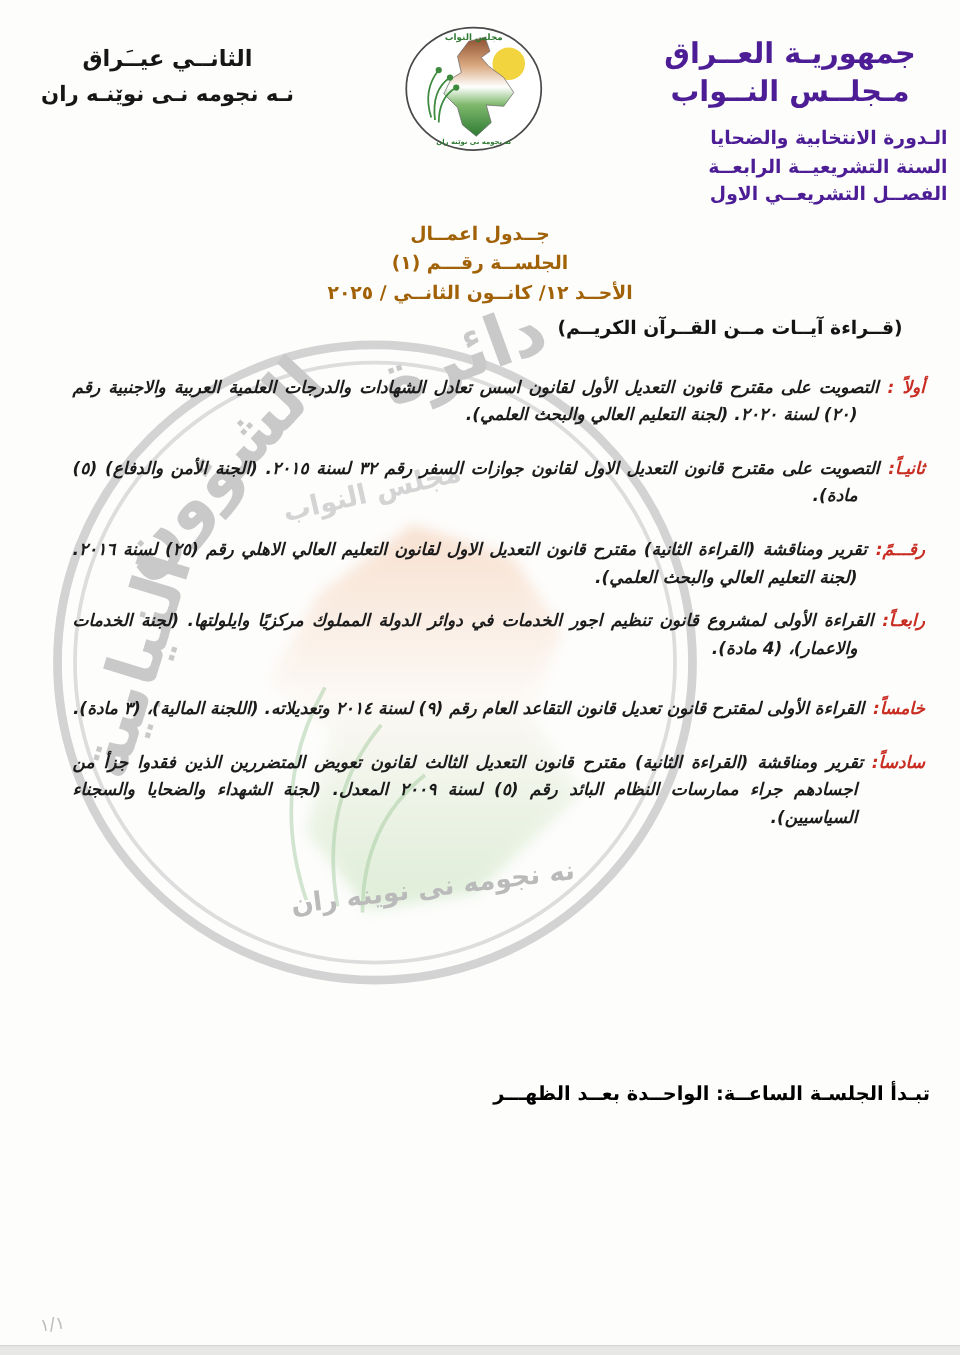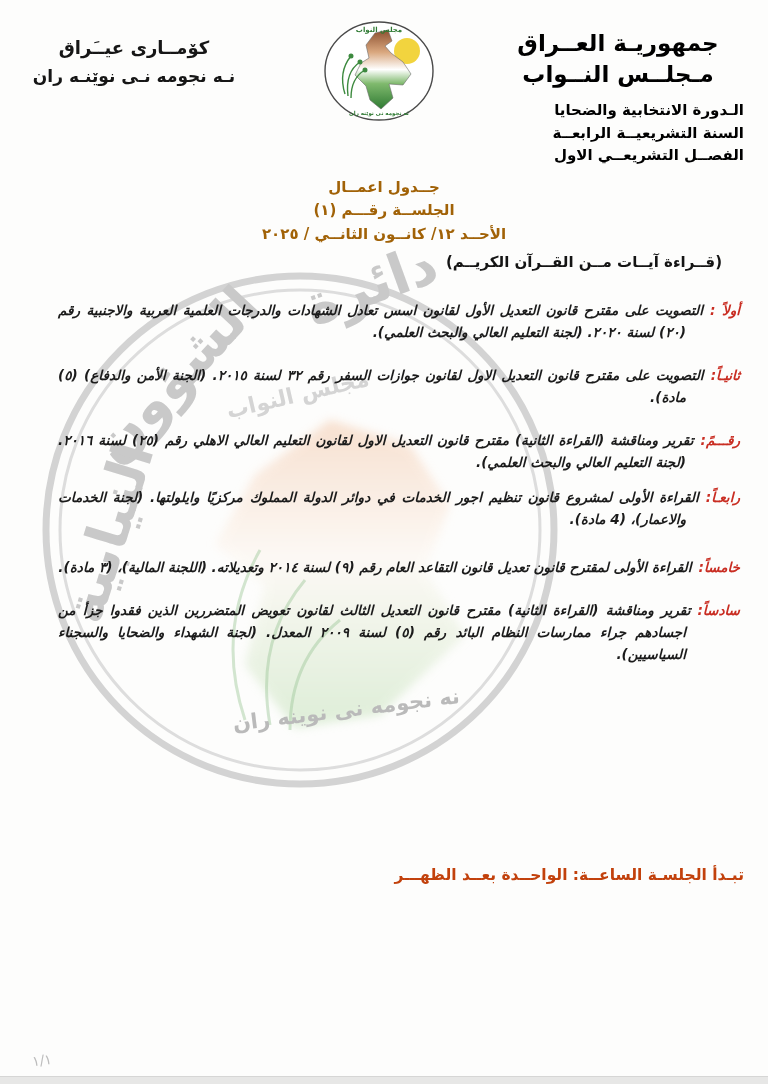--- a/index.html
+++ b/index.html
@@ -15,22 +15,22 @@
   }
   
   .hdr-kurdish{
     position:absolute;top:34px;left:30px;width:208px;
     direction:rtl;text-align:center;font-weight:bold;
     font-size:17px;line-height:1.6;color:#161616;
   }
   .hdr-kurdish .k1{font-size:18px;letter-spacing:1px;}
   .logo-wrap{position:absolute;top:20px;left:323px;width:112px;height:102px;}
   .hdr-arabic{
-    position:absolute;top:28px;right:24px;width:252px;
-    direction:rtl;color:#000000;
+    position:absolute;top:28px;right:10px;width:252px;
+    direction:rtl;color:#4c1d95;
   }
   .hdr-arabic .big{font-size:23px;font-weight:bold;text-align:center;line-height:1.35;}
   .hdr-arabic .sub{margin-top:9px;font-size:15px;font-weight:bold;text-align:right;line-height:1.5;}
   
   .title-block{
     position:absolute;top:176px;left:0;right:0;
     direction:rtl;text-align:center;font-weight:bold;
     font-size:15px;line-height:1.55;color:#a16207;
   }
   .quran-line{
@@ -48,21 +48,21 @@
     text-align:justify;
     padding-right:54px;text-indent:-54px;
   }
   .agenda-item:nth-child(3){margin-bottom:13px;}
   .agenda-item:nth-child(5){margin-top:26px;}
   .agenda-item:nth-child(6){margin-top:20px;}
   .agenda-item .lbl{color:#c92d22;margin-left:7px;}
   
   .session-time{
     position:absolute;top:866px;right:24px;
-    direction:rtl;font-weight:bold;font-size:15.5px;color:#c2410c;
+    direction:rtl;font-weight:bold;font-size:15.5px;color:#000000;
     z-index:2;
   }
   .page-num{
     position:absolute;bottom:16px;left:32px;
     color:#bdbdbd;font-size:14px;transform:rotate(-7deg);
   }
   .bottom-strip{
     position:absolute;bottom:0;left:0;right:0;height:7px;
     background:#e7e7e6;border-top:1px solid #d6d6d5;
   }
@@ -109,21 +109,21 @@
       </g>
     </svg>
     <span class="wm-txt wm-ring1">دائرة</span>
     <span class="wm-txt wm-ring2">الشؤون</span>
     <span class="wm-txt wm-ring3">النيابية</span>
     <span class="wm-txt wm-center">مجلس النواب</span>
     <span class="wm-txt wm-kurdish">نه نجومه نى نوينه ران</span>
   </div>
 
   <div class="hdr-kurdish">
-    <div class="k1">كۆمــارى عيــَراق</div>
+    <div class="k1">الثانــي عيــَراق</div>
     <div class="k2">نـه نجومه نـى نوێنـه ران</div>
   </div>
 
   <div class="logo-wrap">
     <svg width="112" height="102" viewBox="0 0 112 102">
       <defs>
         <linearGradient id="mapGrad" x1="0" y1="0" x2="0" y2="1">
           <stop offset="0" stop-color="#8c5030"></stop>
           <stop offset="0.28" stop-color="#d9a77e"></stop>
           <stop offset="0.5" stop-color="#ffffff"></stop>

